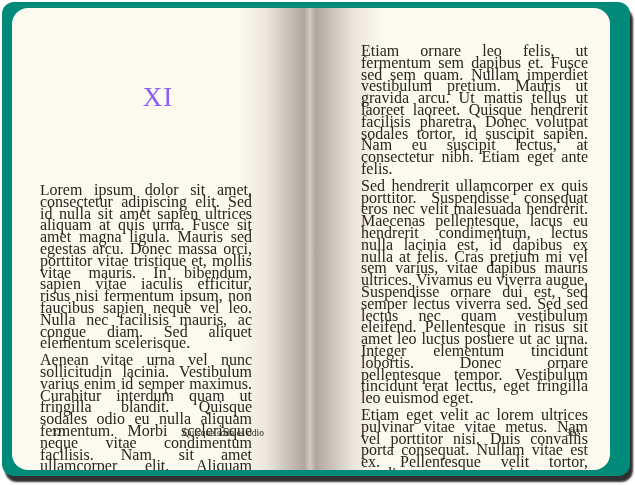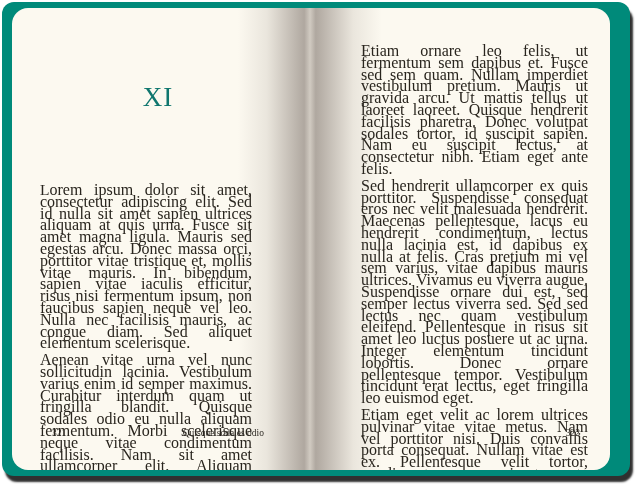--- a/index.html
+++ b/index.html
@@ -39,21 +39,21 @@
       rgba(104,90,82,0)    100%);
     pointer-events: none;
   }
   .chapter-title {
     position: absolute;
     left: 40px; top: 74px;
     width: 212px;
     text-align: center;
     font-size: 27px;
     letter-spacing: 1px;
-    color: #0f766e;
+    color: #8b5cf6;
   }
   .body-col {
     position: absolute;
     text-align: justify;
     color: #29251e;
     font-size: 16px;
     line-height: 11.8px;
   }
   .left-body  { left: 28px;  top: 176px; width: 212px; }
   .right-body { left: 349px; top: 37px;  width: 227px; }

